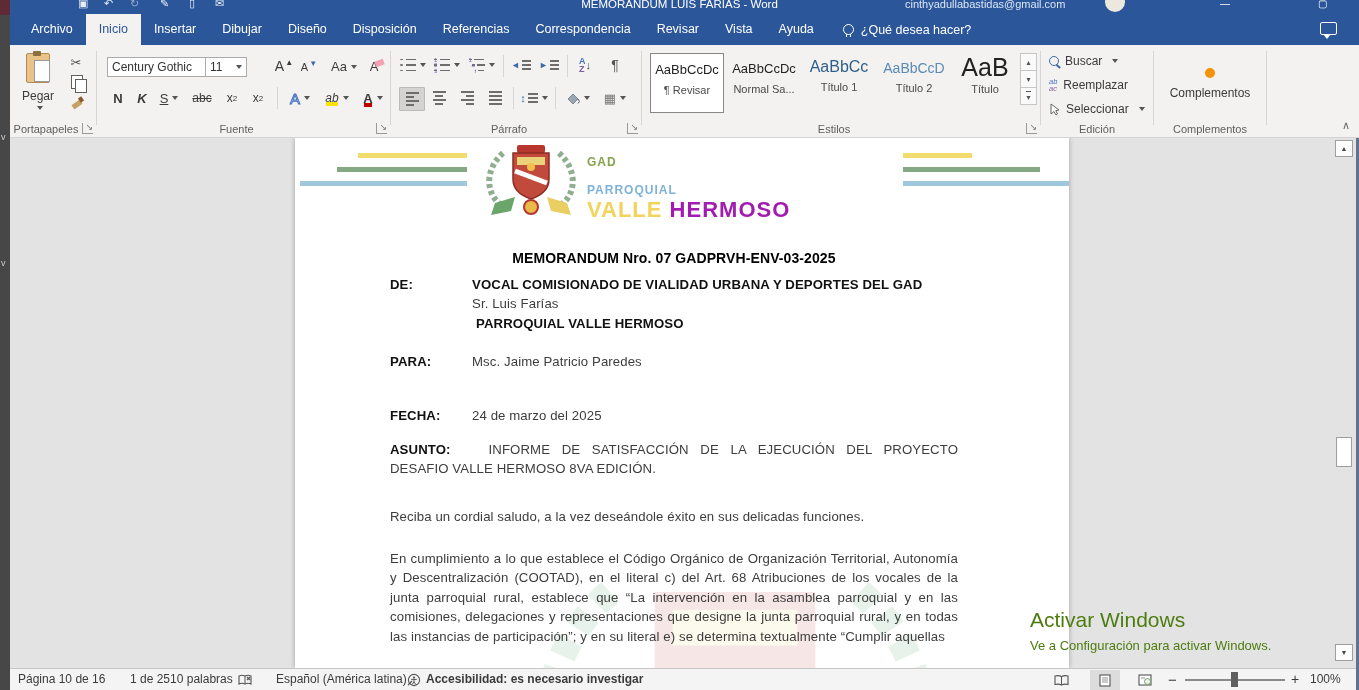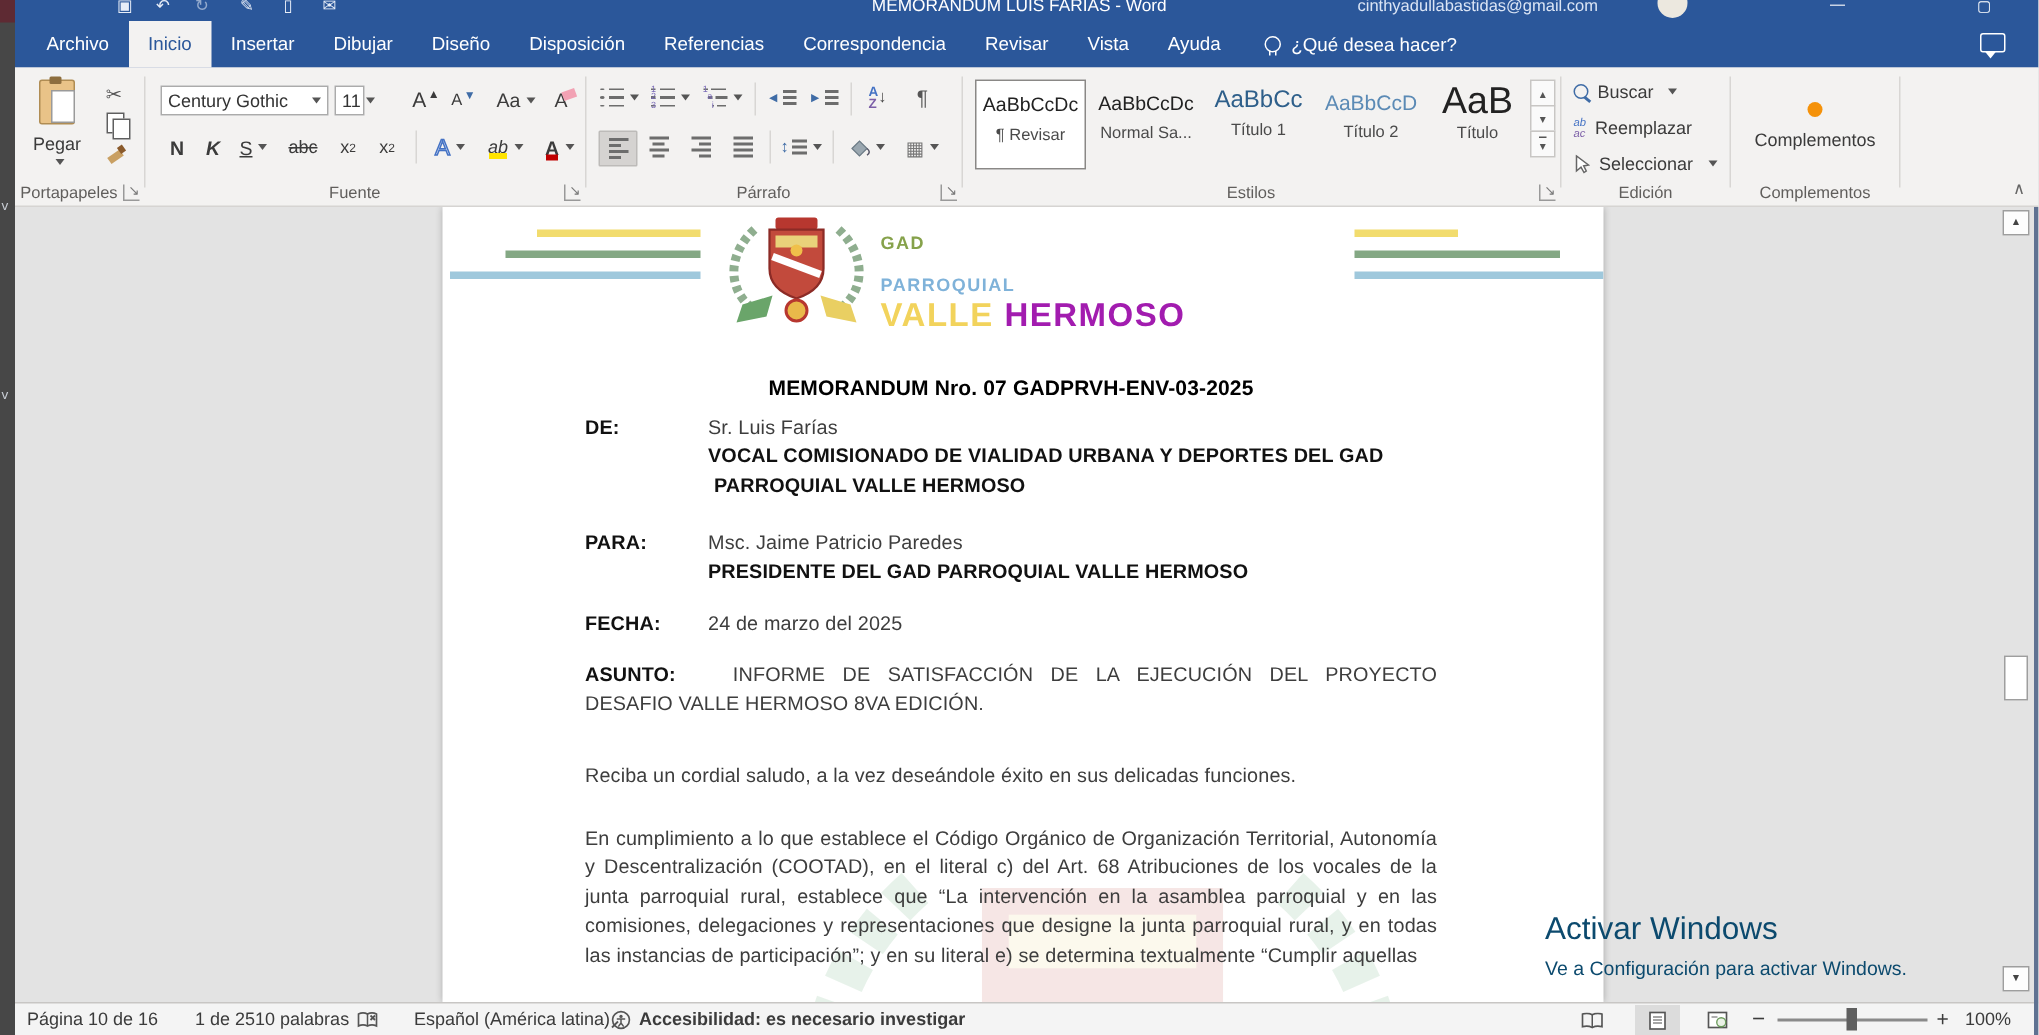--- a/index.html
+++ b/index.html
@@ -66,21 +66,21 @@
 
   
   .docarea{position:absolute;left:10px;top:138px;width:1346px;height:530px;background:#e3e3e3;overflow:hidden;}
   .page{position:absolute;left:285px;top:0;width:774px;height:530px;background:#fff;box-shadow:0 0 5px rgba(0,0,0,.3);overflow:hidden;}
   .hline{position:absolute;height:5px;}
   .doc-text{color:#3d3d3d;font-size:13.2px;line-height:19.4px;letter-spacing:.1px;}
   .fieldrow{position:absolute;left:95px;width:568px;display:flex;}
   .flabel{width:82px;flex:0 0 82px;font-weight:bold;color:#111;}
   .wavy{text-decoration-style:wavy;text-decoration-color:#d93025;text-decoration-thickness:1px;text-underline-offset:2px;}
   .just{text-align:justify;}
-  .watermark-txt{color:#0c4a6e;}
+  .watermark-txt{color:#4d7c0f;}
 
   
   .vscroll{position:absolute;left:1323px;top:2px;width:22px;height:526px;}
   .sbtn{position:absolute;left:2px;width:18px;height:17px;background:#fdfdfd;border:1px solid #9e9e9e;box-sizing:border-box;display:flex;align-items:center;justify-content:center;font-size:7px;color:#444;cursor:pointer;}
   .sthumb{position:absolute;left:3px;top:297px;width:16px;height:30px;background:#fff;border:1px solid #9e9e9e;box-sizing:border-box;cursor:grab;}
 
   
   .statusbar{position:absolute;left:0;top:668px;width:1359px;height:22px;background:#f4f4f4;border-top:1px solid #c8c6c4;font-size:12px;color:#3b3b3b;}
   .sitem{position:absolute;top:0;line-height:21px;white-space:nowrap;cursor:default;}
   .viewbtn{position:absolute;top:1px;width:30px;height:20px;display:flex;align-items:center;justify-content:center;cursor:pointer;}
@@ -152,21 +152,21 @@
       <div class="grp-label">Portapapeles</div>
       <span class="launcher">↘</span>
     </div>
     <div class="vsep" style="left:86px"></div>
 
     <div class="grp" style="left:87px;width:293px">
       <div class="combo" style="left:10px;top:12px;width:112px">
         <span style="overflow:hidden;white-space:nowrap">Century Gothic</span>
         <span class="dd-arrow"></span>
       </div>
-      <div class="combo" style="left:126px;top:12px;width:20px">
+      <div class="combo" style="left:108px;top:12px;width:42px">
         <span>11</span>
         <span class="dd-arrow"></span>
       </div>
       <div class="rbtn" style="left:176px;top:10px;width:22px;height:22px">
         <span style="font-size:14px">A</span>
           <span style="font-size:8px;margin:-8px 0 0 1px">▲</span>
       </div>
       <div class="rbtn" style="left:201px;top:12px;width:22px;height:20px">
         <span style="font-size:11px">A</span>
           <span style="font-size:8px;margin:-8px 0 0 1px;color:#3f6ca6">▼</span>
@@ -473,31 +473,30 @@
         <rect x="42" y="16" width="28" height="8" fill="#e9d27a"></rect>
         <path d="M20 62 L40 56 L36 70 L16 74 Z" fill="#6aa56a"></path>
         <path d="M92 62 L72 56 L76 70 L96 74 Z" fill="#e9cf62"></path>
       </svg>
 
       <div class="abs doc-text" style="left:95px;top:111px;width:568px;text-align:center;font-weight:bold;color:#000;font-size:14px">MEMORANDUM Nro. 07 GADPRVH-ENV-03-2025</div>
 
       <div class="fieldrow doc-text" style="top:137px">
         <div class="flabel">DE:</div>
         <div style="flex:1">
+          <div style="font-weight:bold;color:#111">VOCAL COMISIONADO DE VIALIDAD URBANA Y DEPORTES DEL GAD</div>
           <div>Sr. Luis Farías</div>
-          <div style="font-weight:bold;color:#111">VOCAL COMISIONADO DE VIALIDAD URBANA Y DEPORTES DEL GAD</div>
           <div style="font-weight:bold;color:#111;padding-left:4px">PARROQUIAL VALLE HERMOSO</div>
         </div>
       </div>
 
       <div class="fieldrow doc-text" style="top:214px">
         <div class="flabel">PARA:</div>
         <div style="flex:1">
           <div><span class="wavy">Msc.</span> <span>Jaime Patricio Paredes</span></div>
-          <div style="font-weight:bold;color:#111">PRESIDENTE DEL GAD PARROQUIAL VALLE HERMOSO</div>
         </div>
       </div>
 
       <div class="fieldrow doc-text" style="top:268px">
         <div class="flabel">FECHA:</div>
         <div style="flex:1">24 de marzo del 2025</div>
       </div>
 
       <div class="abs doc-text" style="left:95px;top:302px;width:568px">
         <div style="display:flex">

